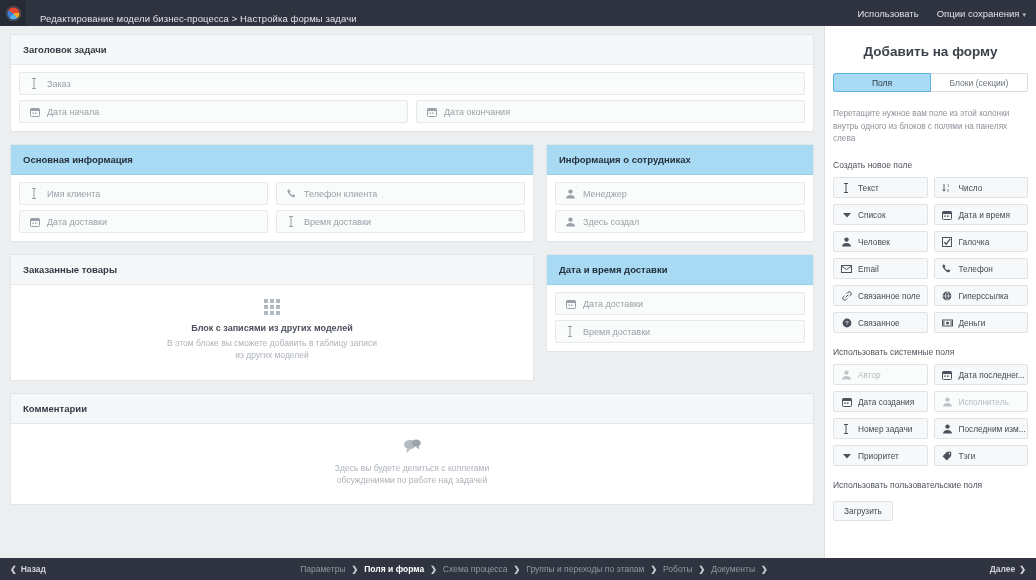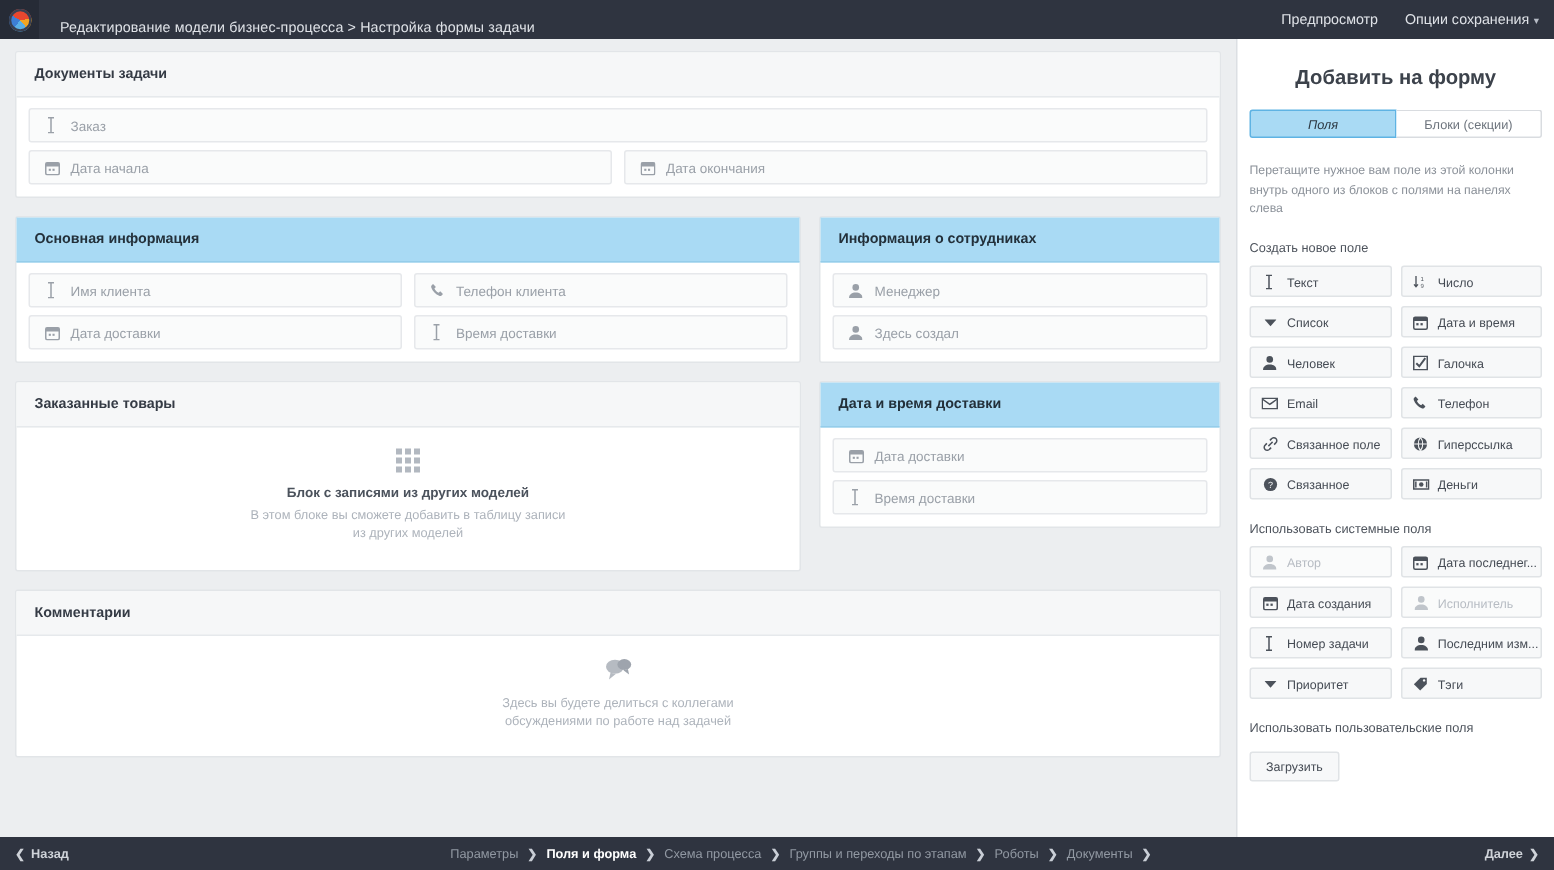--- a/index.html
+++ b/index.html
@@ -100,21 +100,21 @@
     padding: 18px 0 14px 0;
   }
   .sb-tabs { display: flex; margin: 0 8px 16px 8px; }
   .sb-tab {
     flex: 1; height: 19px; display: flex; align-items: center; justify-content: center;
     font-size: 8.5px; color: #6d747d; border: 1px solid #d9dce0; background: #fff;
   }
   .sb-tab:first-child { border-radius: 2px 0 0 2px; }
   .sb-tab:last-child { border-radius: 0 2px 2px 0; border-left: none; }
   .sb-tab.active {
-    background: #a9daf4; border-color: #5fb3e3; color: #2d3943; font-style: italic;
+    background: #a9daf4; border-color: #5fb3e3; color: #2d3943;
   }
   .sb-hint {
     font-size: 8.2px; color: #8b9199; line-height: 1.55; padding: 0 8px; margin-bottom: 14px;
   }
   .sb-section { font-size: 8.5px; color: #4d535c; padding: 0 8px; margin-bottom: 7px; }
   .sb-grid {
     display: grid; grid-template-columns: 1fr 1fr; gap: 6px;
     padding: 0 8px; margin-bottom: 14px;
   }
   .chip {
@@ -155,31 +155,31 @@
 </style>
 </head>
 <body>
 
 <div class="topbar">
   <div class="logo-wrap">
     <div class="logo"></div>
   </div>
   <div class="topbar-title">Редактирование модели бизнес-процесса &gt; Настройка формы задачи</div>
   <div class="topbar-right">
-    <span>Предпросмотр</span>
+    <span>Использовать</span>
     <span>
       <span>Опции сохранения</span><span class="caret-down">▾</span>
     </span>
   </div>
 </div>
 
 <div class="canvas">
 
   <div class="card">
-    <div class="card-head">Документы задачи</div>
+    <div class="card-head">Заголовок задачи</div>
     <div class="card-body">
       <div class="field-row">
         <div class="field">
           <span class="ic">
             <svg width="7" height="11" viewBox="0 0 7 11">
                 <path d="M1 .5h4M1 10.5h4M3 .5v10" stroke="currentColor" stroke-width="1" fill="none"></path>
               </svg>
           </span>
           <span>Заказ</span>
         </div>

